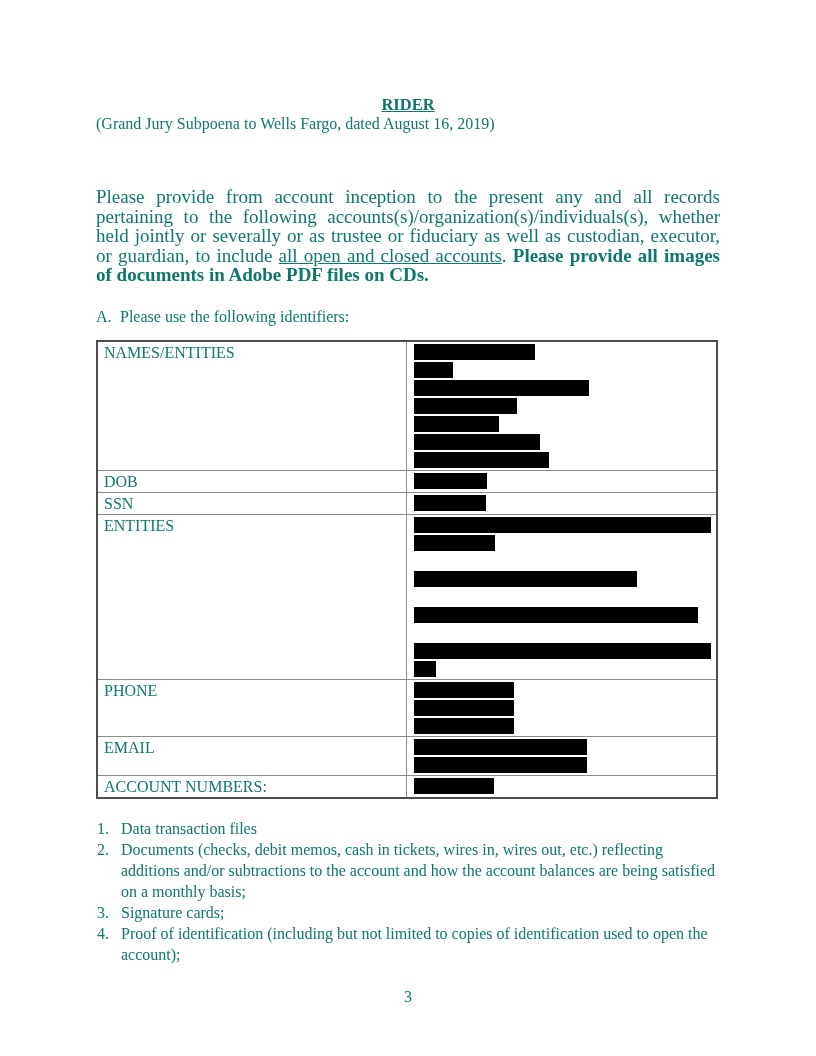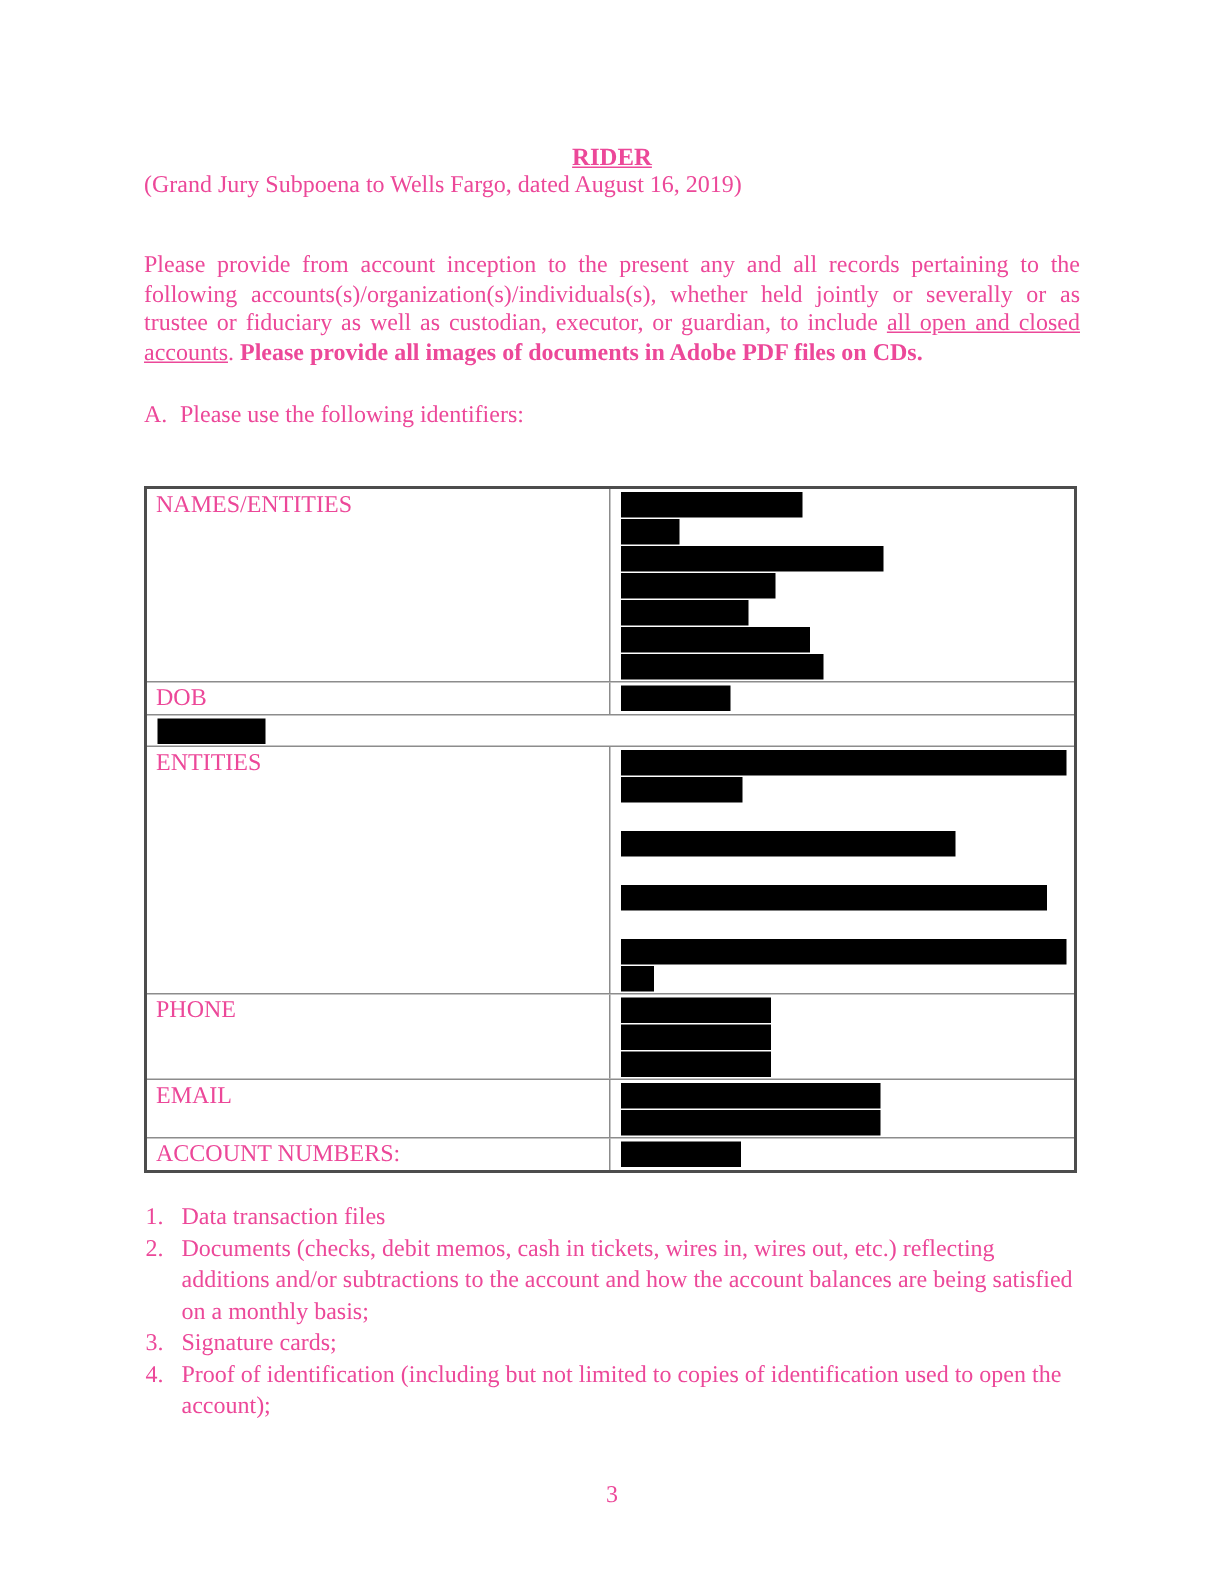--- a/index.html
+++ b/index.html
@@ -3,21 +3,21 @@
 <meta charset="utf-8">
 <style>
   html, body { margin: 0; padding: 0; background: #e8e8e8; }
   .page {
     position: relative;
     width: 816px;
     height: 1056px;
     margin: 0 auto;
     background: #ffffff;
     font-family: "Liberation Serif", "DejaVu Serif", serif;
-    color: #ec4899;
+    color: #0f766e;
     overflow: hidden;
   }
   .content {
     position: absolute;
     left: 96px;
     top: 0;
     width: 624px;
   }
   .doc-title {
     margin-top: 95px;
@@ -25,39 +25,39 @@
     font-size: 16.5px;
     font-weight: bold;
     line-height: 19px;
   }
   .doc-title span { text-decoration: underline; }
   .doc-subtitle {
     font-size: 16px;
     line-height: 19px;
   }
   .intro {
-    margin: 34px 0 0 0;
-    font-size: 16px;
+    margin: 54px 0 0 0;
+    font-size: 19px;
     line-height: 19.6px;
     text-align: justify;
   }
   .intro .u { text-decoration: underline; }
   .section-heading {
     margin-top: 22px;
     font-size: 16px;
     line-height: 19px;
   }
   .section-heading .marker {
     display: inline-block;
     width: 24px;
   }
   .section-b { margin-top: 40px; }
   
   .id-table {
-    margin-top: 38px;
+    margin-top: 14px;
     border: 2px solid #4d4d4d;
     width: 618px;
   }
   .t-row {
     display: flex;
     border-top: 1px solid #8c8c8c;
   }
   .t-row:first-child { border-top: none; }
   .t-label {
     width: 309px;
@@ -152,20 +152,21 @@
         </div>
         <div class="t-row">
           <div class="t-label">DOB</div>
           <div class="t-value">
             <div class="red-line">
               <div class="red-bar" style="width: 73px; background: rgb(0, 0, 0);"></div>
             </div>
           </div>
         </div>
         <div class="t-row">
+          <div class="t-label">SSN</div>
           <div class="t-value">
             <div class="red-line">
               <div class="red-bar" style="width: 72px; background: rgb(0, 0, 0);"></div>
             </div>
           </div>
         </div>
         <div class="t-row">
           <div class="t-label">ENTITIES</div>
           <div class="t-value">
             <div class="red-line">

